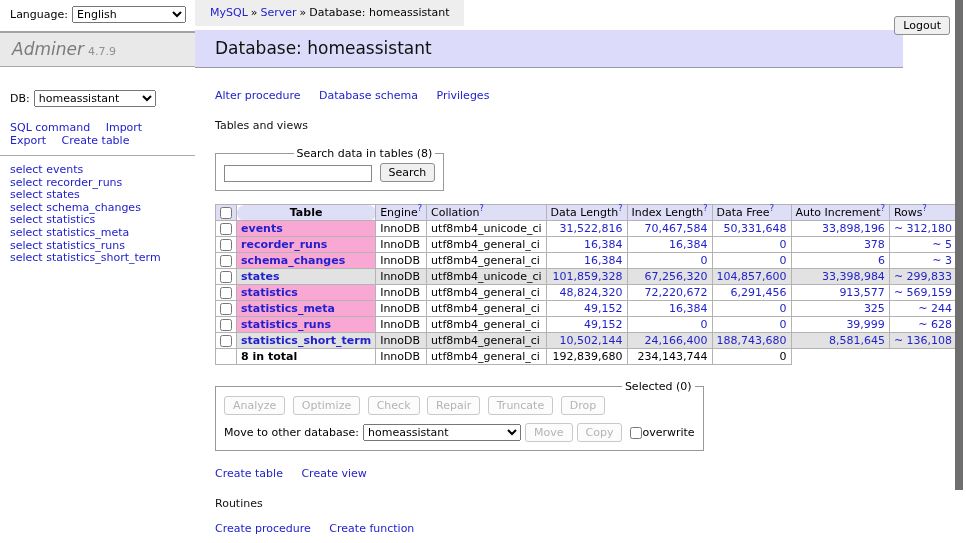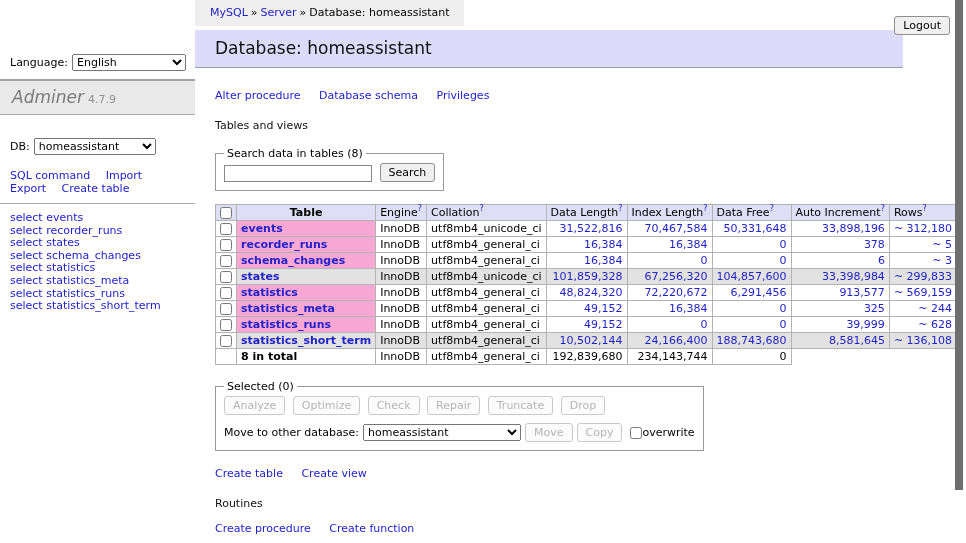--- a/index.html
+++ b/index.html
@@ -6,21 +6,21 @@
   html,body { margin:0; padding:0; }
   body {
     width:966px; height:543px; overflow:hidden; position:relative;
     background:#fff; color:#000;
     font-family:"DejaVu Sans","Liberation Sans",sans-serif; font-size:11px;
   }
   a { color:#2222cc; text-decoration:none; cursor:pointer; }
 
   
   .sidebar { position:absolute; left:0; top:0; width:195px; height:543px; background:#fff; }
-  .lang-row { padding:6px 8px 0 10px; height:27px; white-space:nowrap;margin-top:48px; }
+  .lang-row { padding:6px 8px 0 10px; height:27px; white-space:nowrap; }
   .lang-row select { width:114px; font-size:11px; font-family:inherit; margin-left:4px; }
   h1.brand {
     margin:4px 0 0 0; background:#e9e9e9;
     border-top:2px solid #a3a3a3; border-bottom:1px solid #a9a9a9;
     padding:6px 0 7px 12px; font-size:17px; font-weight:400; font-style:italic; color:#7b7b7b;
   }
   h1.brand .version { font-size:11px; font-style:normal; color:#909090; margin-left:4px; }
   .db-row { margin:23px 0 0 10px; white-space:nowrap; }
   .db-row select { width:122px; font-size:11px; font-family:inherit; margin-left:4px; }
   .sidebar-actions { margin:14px 0 0 10px; width:178px; line-height:13px; }
@@ -44,31 +44,31 @@
   h2.page-title {
     margin:4px 0 0 0; width:708px; background:#dcdcfa; border-bottom:1px solid #9a9aa5;
     font-size:17px; font-weight:400; padding:8px 0 9px 20px; color:#111;
   }
   .content { padding-left:20px; }
   .toolbar-links { margin-top:21px; }
   .toolbar-links a, .footer-links a, .routine-links a { margin-right:15px; }
   h3 { font-size:11px; font-weight:400; margin:17px 0 0 0; color:#111; }
 
   fieldset { display:inline-block; border:1px solid #999; padding:3px 8px 8px 8px; margin:15px 0 0 0; }
-  legend { font-size:11px; padding:0 3px; }
+  legend { font-size:11px; padding:0 3px;text-align:right; }
   .search-input { width:148px; height:17px; border:1px solid #888; font-size:11px; font-family:inherit; margin-right:4px; vertical-align:middle; }
 
   
   table.db-table { border-collapse:collapse; margin-top:13px; }
   .db-table th, .db-table td {
     border:1px solid #b3b3b3; padding:1px 4px; height:15px;
     font-size:11px; white-space:nowrap; font-weight:400; vertical-align:middle;
   }
   .db-table thead th { background:#dedef7; text-align:left; }
-  .db-table thead th.col-table { font-weight:700; text-align:center; min-width:118px; }
+  .db-table thead th.col-table { font-weight:700; text-align:center; min-width:118px;border-radius:8px; }
   sup.help { font-size:8px; vertical-align:super; line-height:0; }
   .db-table th.rowname { background:#f9a8d4; text-align:left; min-width:118px; }
   .db-table th.rowname a { font-weight:700; }
   .db-table td.chk, .db-table th.chk { text-align:center; background:#fff; width:24px; }
   .db-table thead th.chk { background:#dedef7; }
   .db-table td.num { text-align:right; min-width:66px; }
   .db-table td.comment { min-width:56px; }
   tr.shaded td { background:#e2e2e2; }
   tr.shaded th.rowname { background:#e2e2e2; }
   tr.shaded td.chk { background:#fff; }

